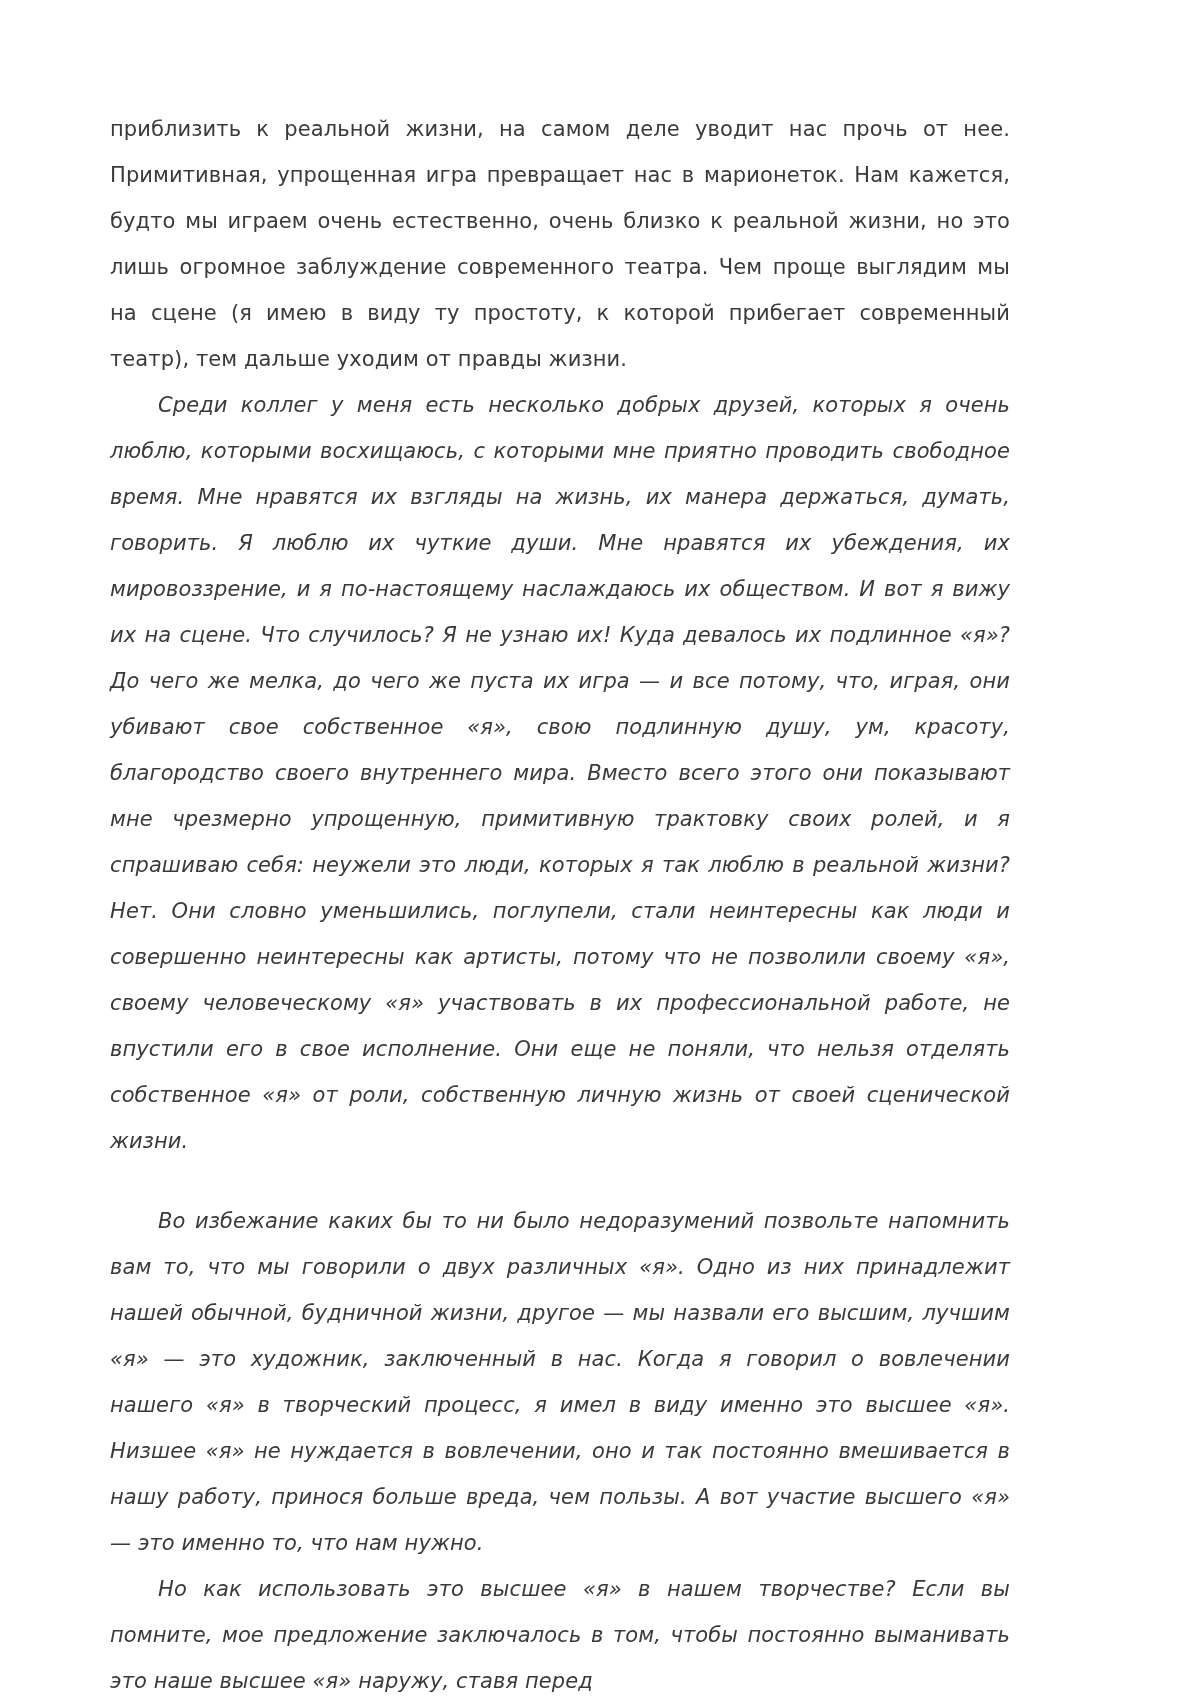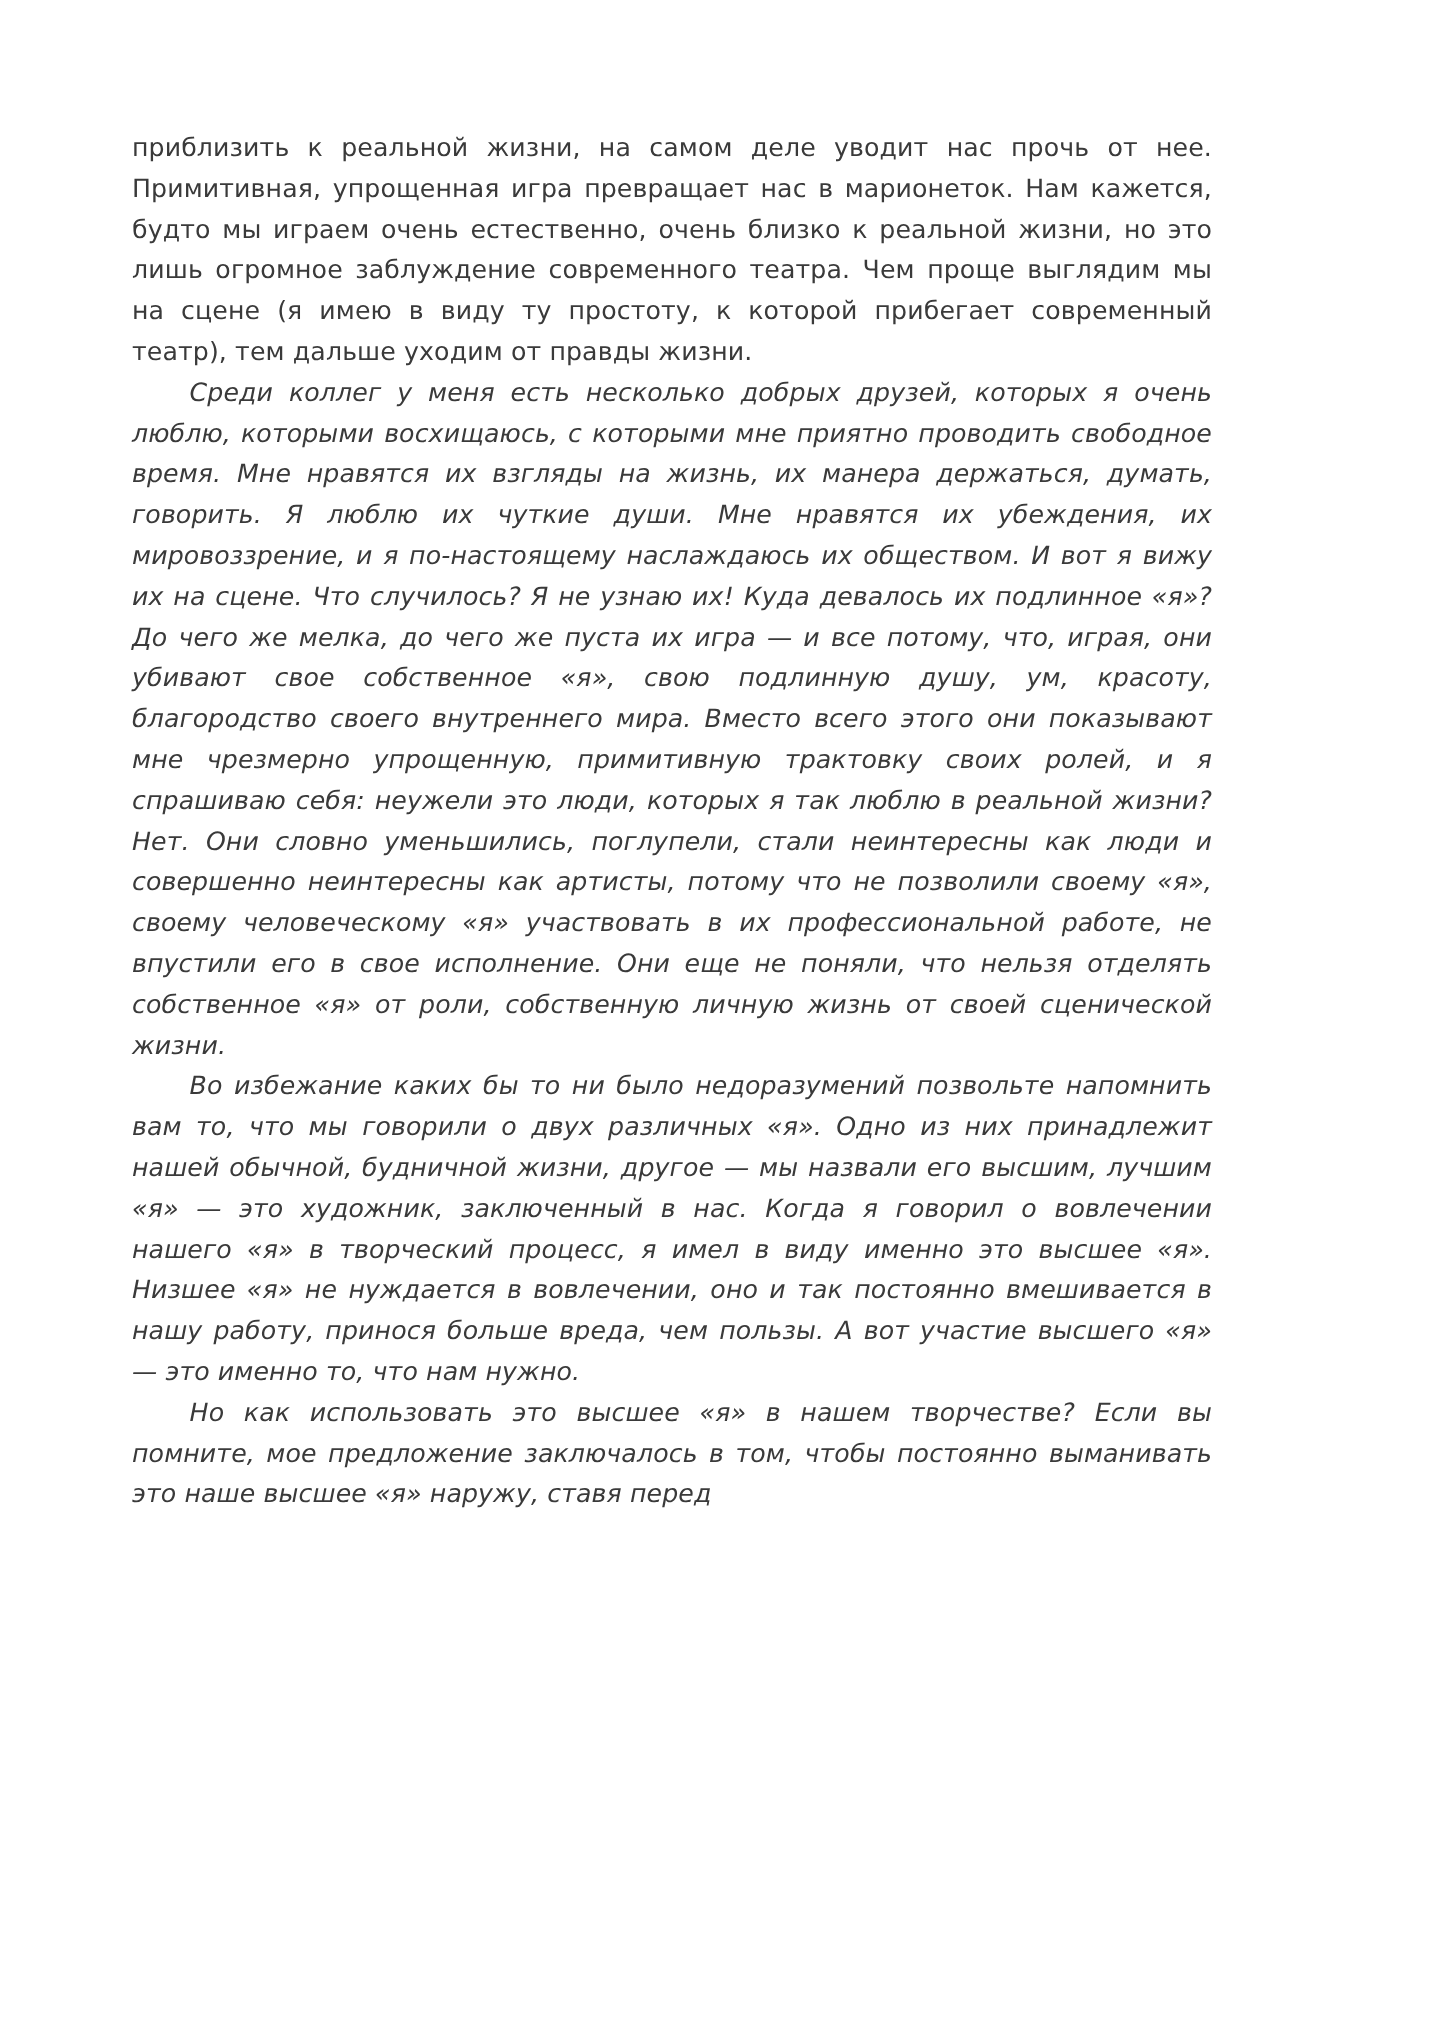--- a/index.html
+++ b/index.html
@@ -17,31 +17,32 @@
     overflow: hidden;
     font-family: "DejaVu Sans", "Liberation Sans", sans-serif;
   }
   .text-body {
     width: 100%;
   }
   .para {
     margin: 0;
     padding: 0;
     font-size: 21px;
-    line-height: 34px;
+    line-height: 46px;
     color: #3a3a3a;
     text-align: justify;
     text-justify: inter-word;
     letter-spacing: 0.1px;
   }
   .para.indent {
     text-indent: 48px;
     font-style: italic;
   }
   .para.gap {
+    margin-top: 34px;
   }
 </style>
 </head>
 <body>
 
 <div class="page">
   <div class="text-body">
       <p class="para">приблизить к реальной жизни, на самом деле уводит нас прочь от нее. Примитивная, упрощенная игра превращает нас в марионеток. Нам кажется, будто мы играем очень естественно, очень близко к реальной жизни, но это лишь огромное заблуждение современного театра. Чем проще выглядим мы на сцене (я имею в виду ту простоту, к которой прибегает современный театр), тем дальше уходим от правды жизни.</p>
       <p class="para indent">Среди коллег у меня есть несколько добрых друзей, которых я очень люблю, которыми восхищаюсь, с которыми мне приятно проводить свободное время. Мне нравятся их взгляды на жизнь, их манера держаться, думать, говорить. Я люблю их чуткие души. Мне нравятся их убеждения, их мировоззрение, и я по-настоящему наслаждаюсь их обществом. И вот я вижу их на сцене. Что случилось? Я не узнаю их! Куда девалось их подлинное «я»? До чего же мелка, до чего же пуста их игра — и все потому, что, играя, они убивают свое собственное «я», свою подлинную душу, ум, красоту, благородство своего внутреннего мира. Вместо всего этого они показывают мне чрезмерно упрощенную, примитивную трактовку своих ролей, и я спрашиваю себя: неужели это люди, которых я так люблю в реальной жизни? Нет. Они словно уменьшились, поглупели, стали неинтересны как люди и совершенно неинтересны как артисты, потому что не позволили своему «я», своему человеческому «я» участвовать в их профессиональной работе, не впустили его в свое исполнение. Они еще не поняли, что нельзя отделять собственное «я» от роли, собственную личную жизнь от своей сценической жизни.</p>
       <p class="para indent gap">Во избежание каких бы то ни было недоразумений позвольте напомнить вам то, что мы говорили о двух различных «я». Одно из них принадлежит нашей обычной, будничной жизни, другое — мы назвали его высшим, лучшим «я» — это художник, заключенный в нас. Когда я говорил о вовлечении нашего «я» в творческий процесс, я имел в виду именно это высшее «я». Низшее «я» не нуждается в вовлечении, оно и так постоянно вмешивается в нашу работу, принося больше вреда, чем пользы. А вот участие высшего «я» — это именно то, что нам нужно.</p>

